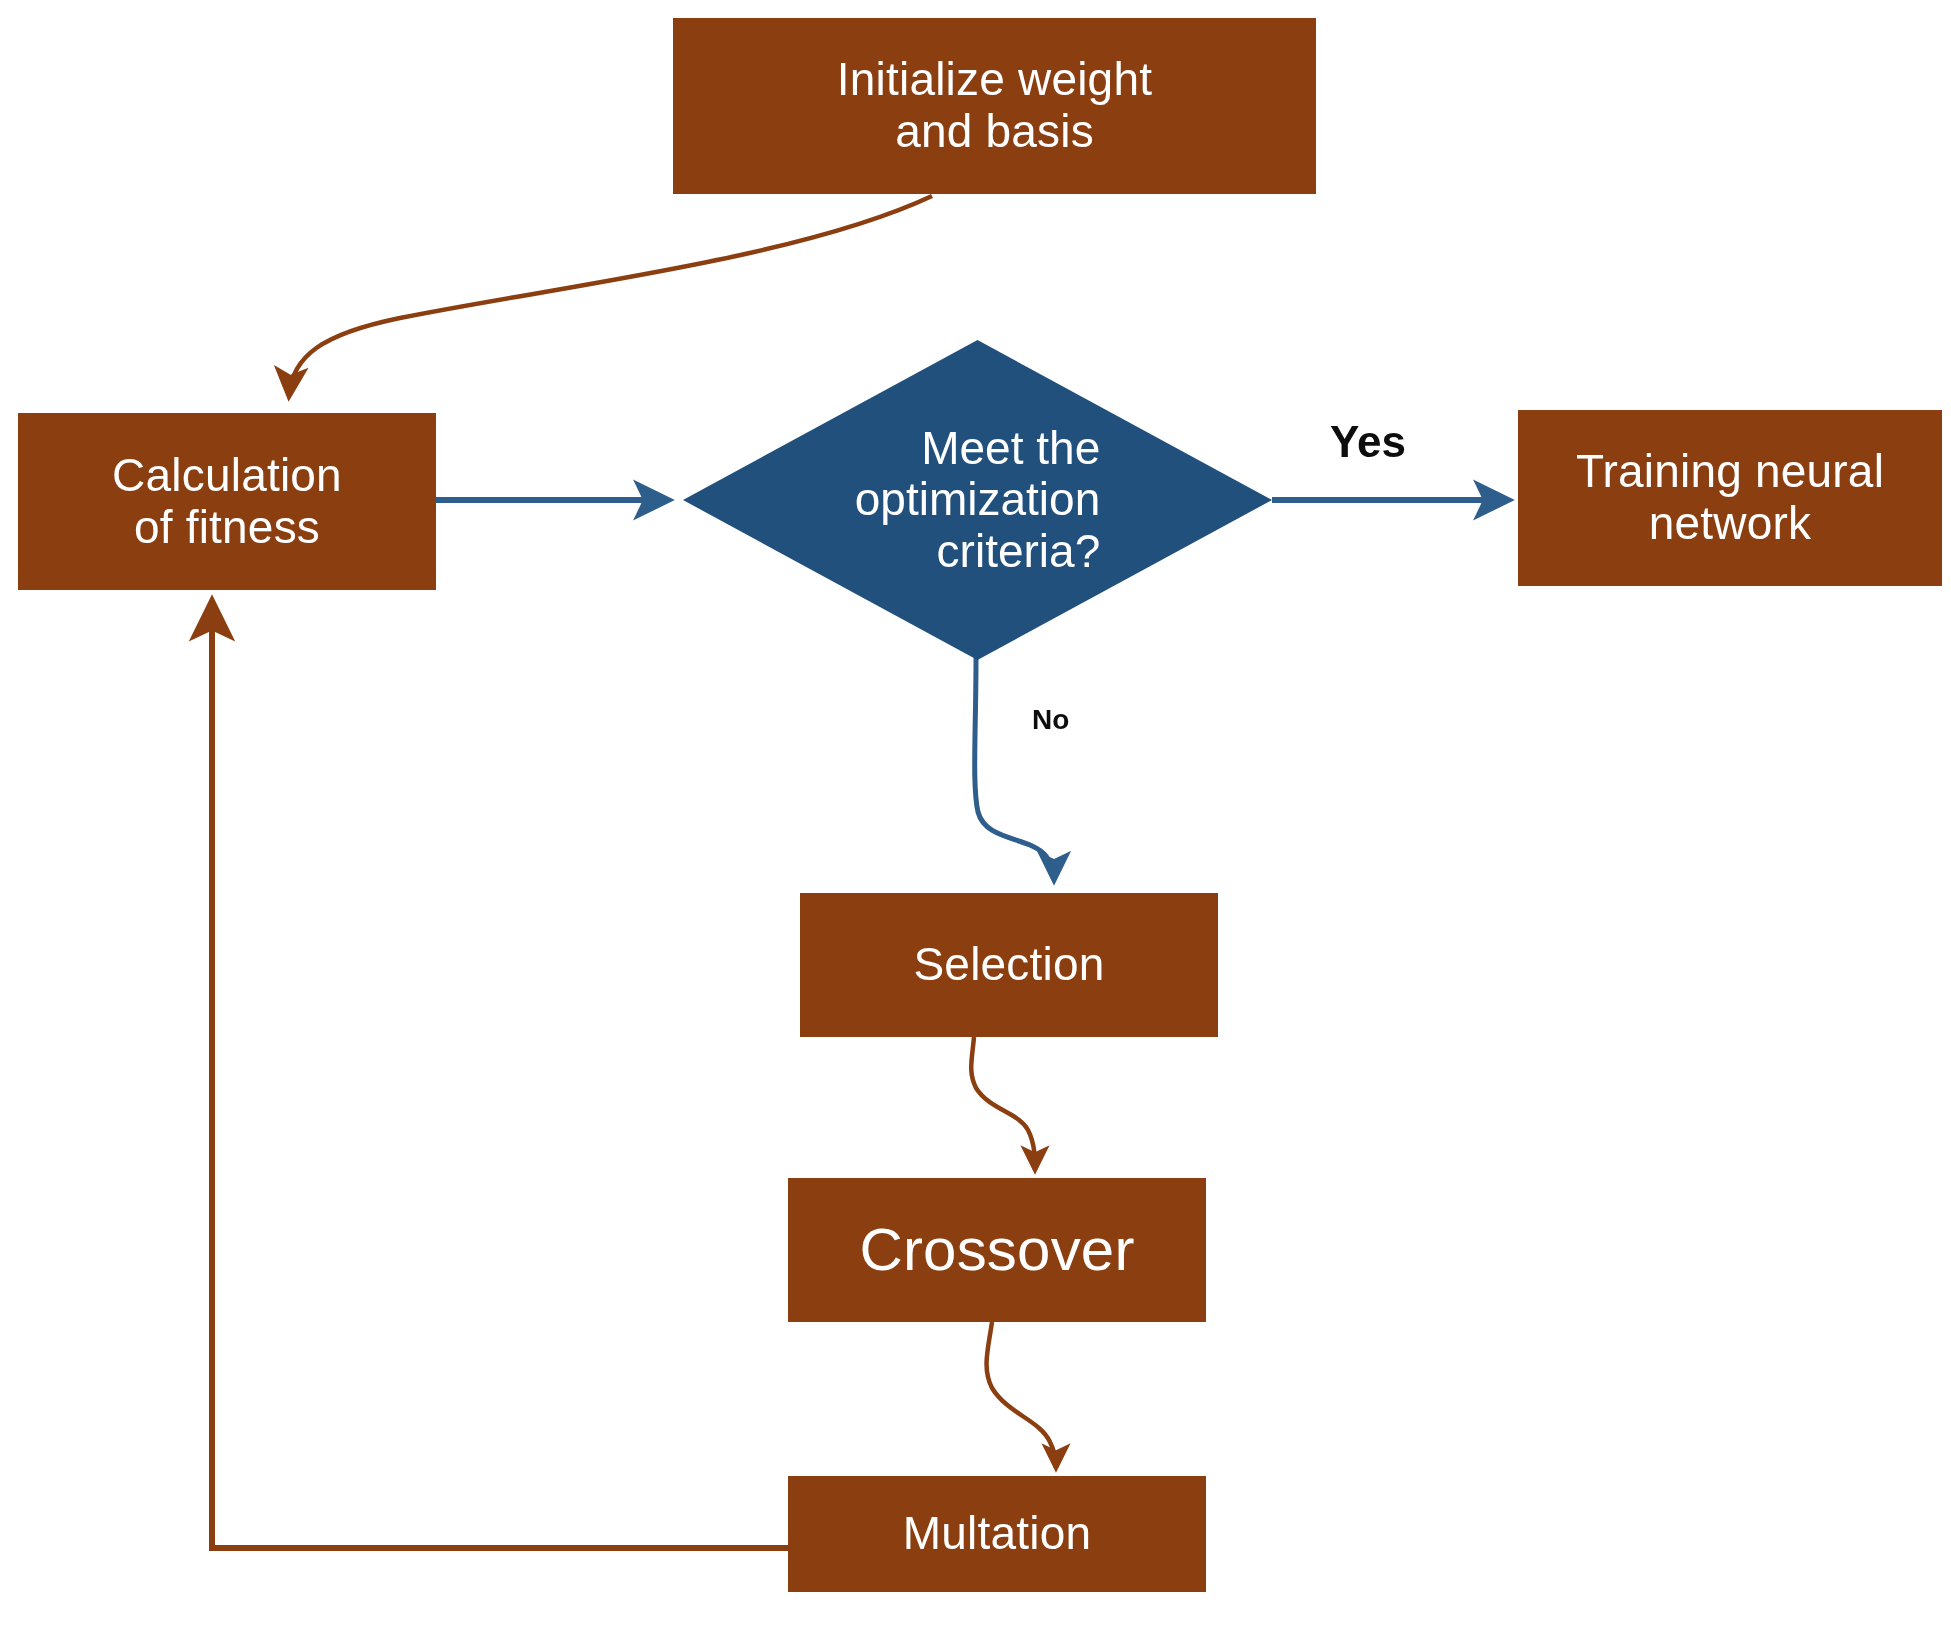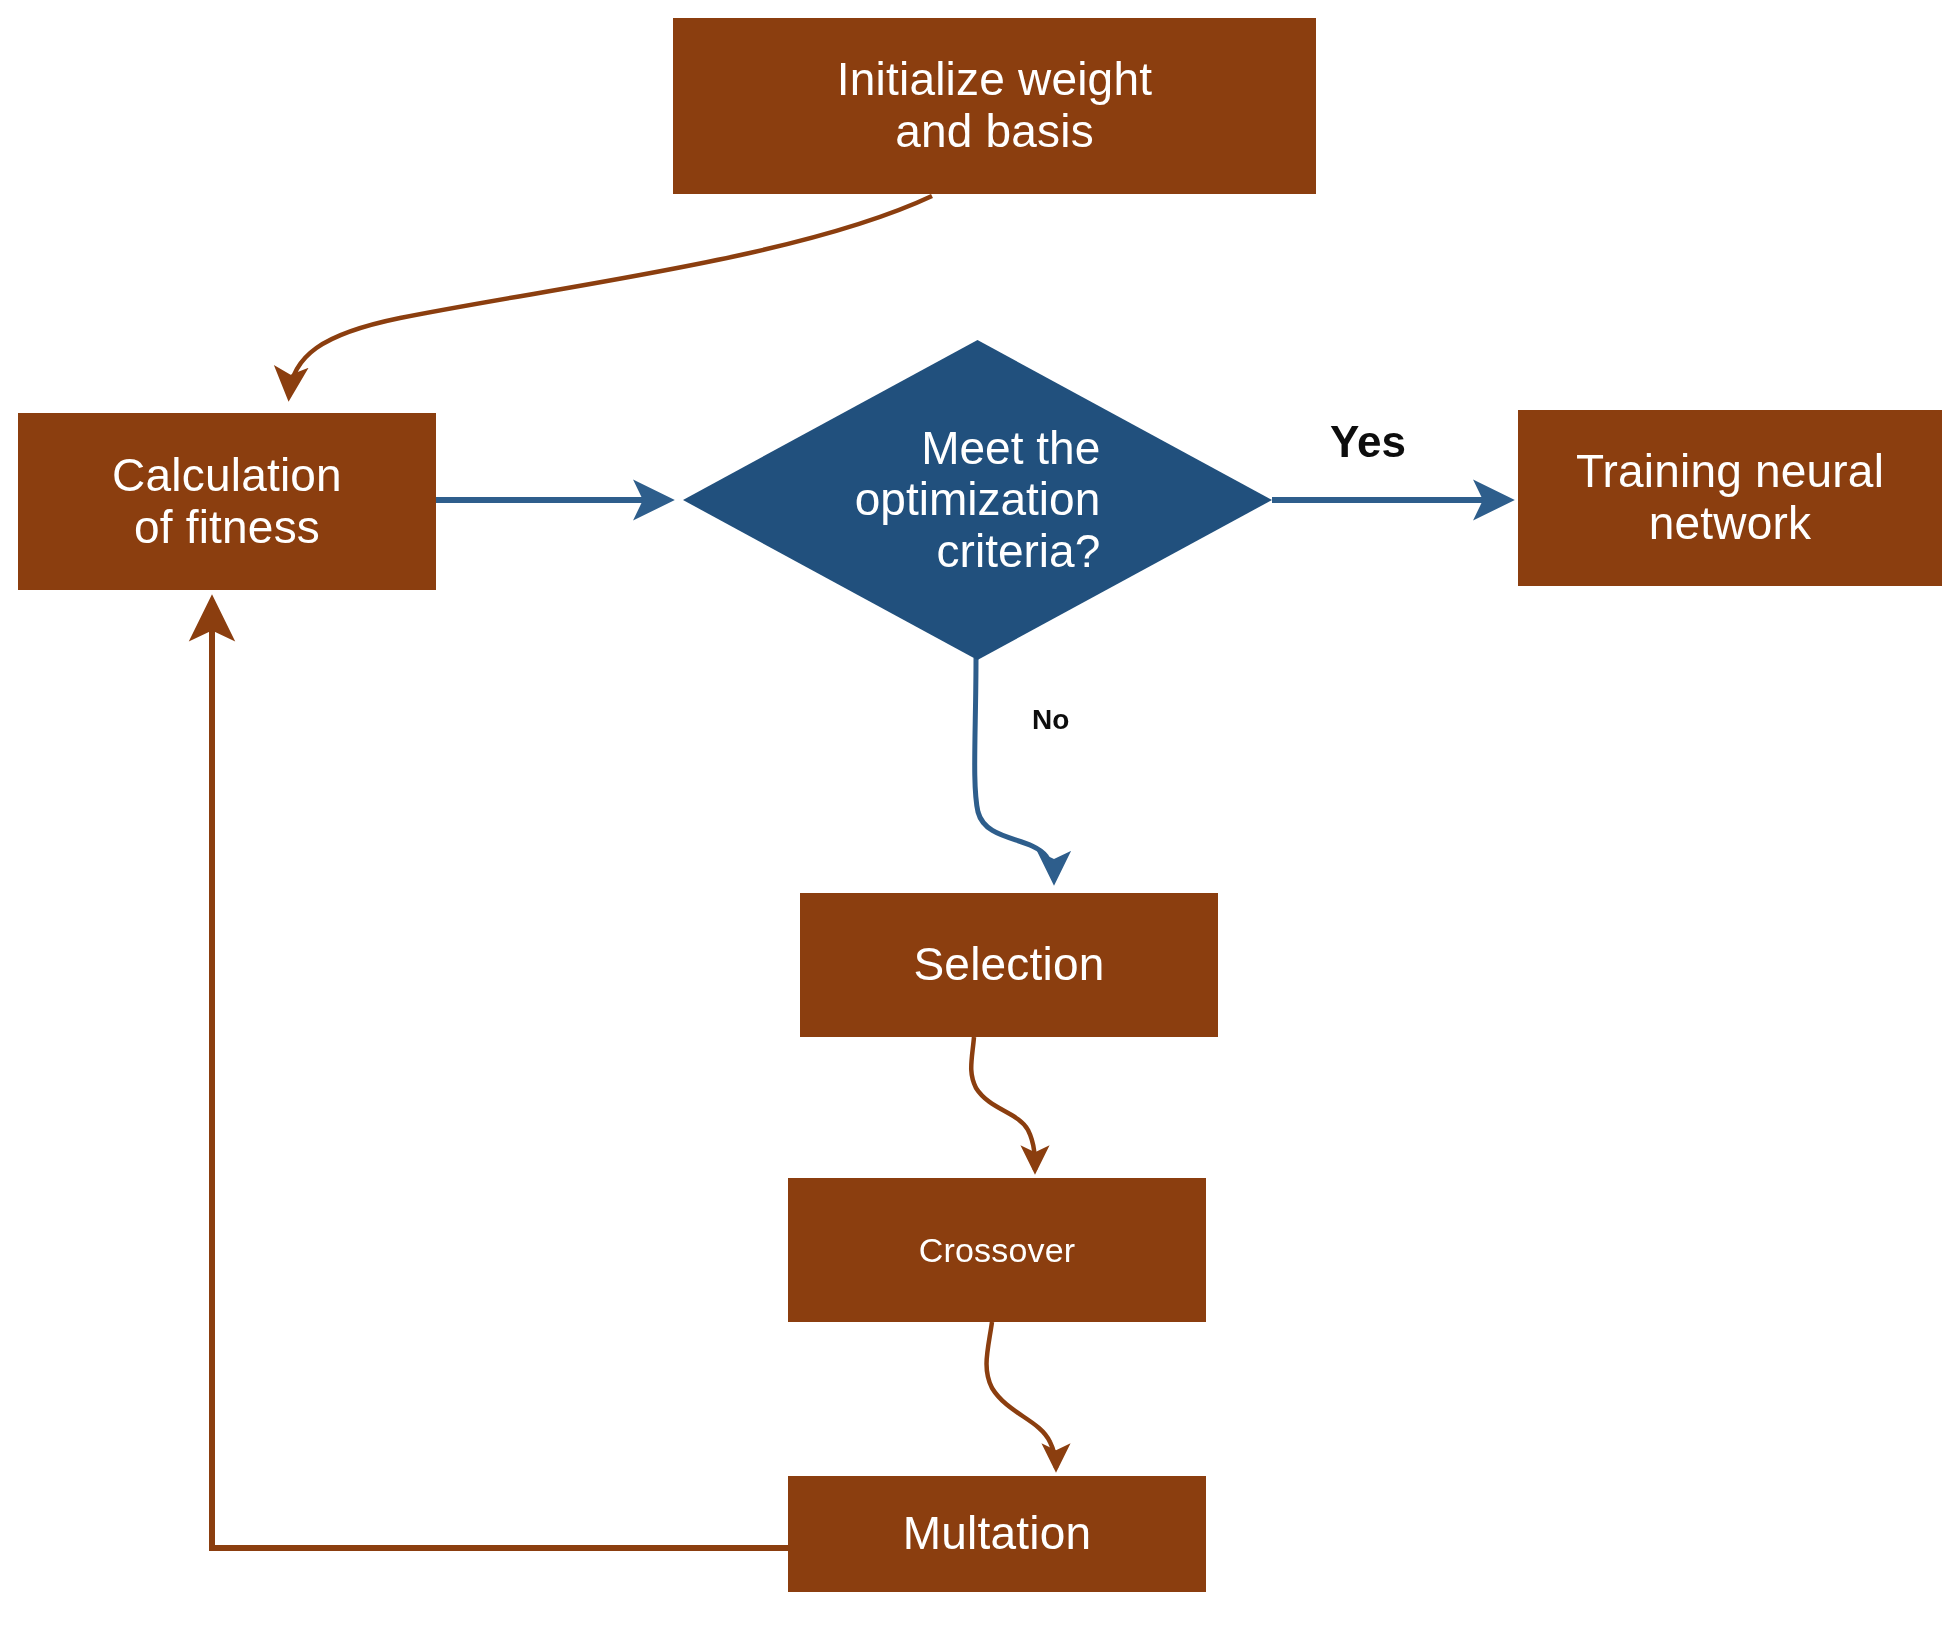--- a/index.html
+++ b/index.html
@@ -126,21 +126,21 @@
 
   <div class="node proc" style="left:1518px; top:410px; width:424px; height:176px; font-size:46px;">
     <div>
       <div>Training neural</div>
       <div>network</div>
     </div>
   </div>
 
   <div class="node proc" style="left:788px; top:893px; width:418px; height:144px; font-size:46px;margin-left:12px;">Selection</div>
 
-  <div class="node proc" style="left:788px; top:1178px; width:418px; height:144px; font-size:34px;">Crossover</div>
+  <div class="node proc" style="left:788px; top:1178px; width:418px; height:144px; font-size:60px;">Crossover</div>
 
   <div class="node proc" style="left:788px; top:1476px; width:418px; height:116px; font-size:46px;">Multation</div>
 
   <div class="edge-label" style="left:1330px; top:417px; font-size:44px;">Yes</div>
 
   <div class="edge-label" style="left:1032px; top:704px; font-size:28px;">No</div>
 
 </div>
 
 </body></html>

